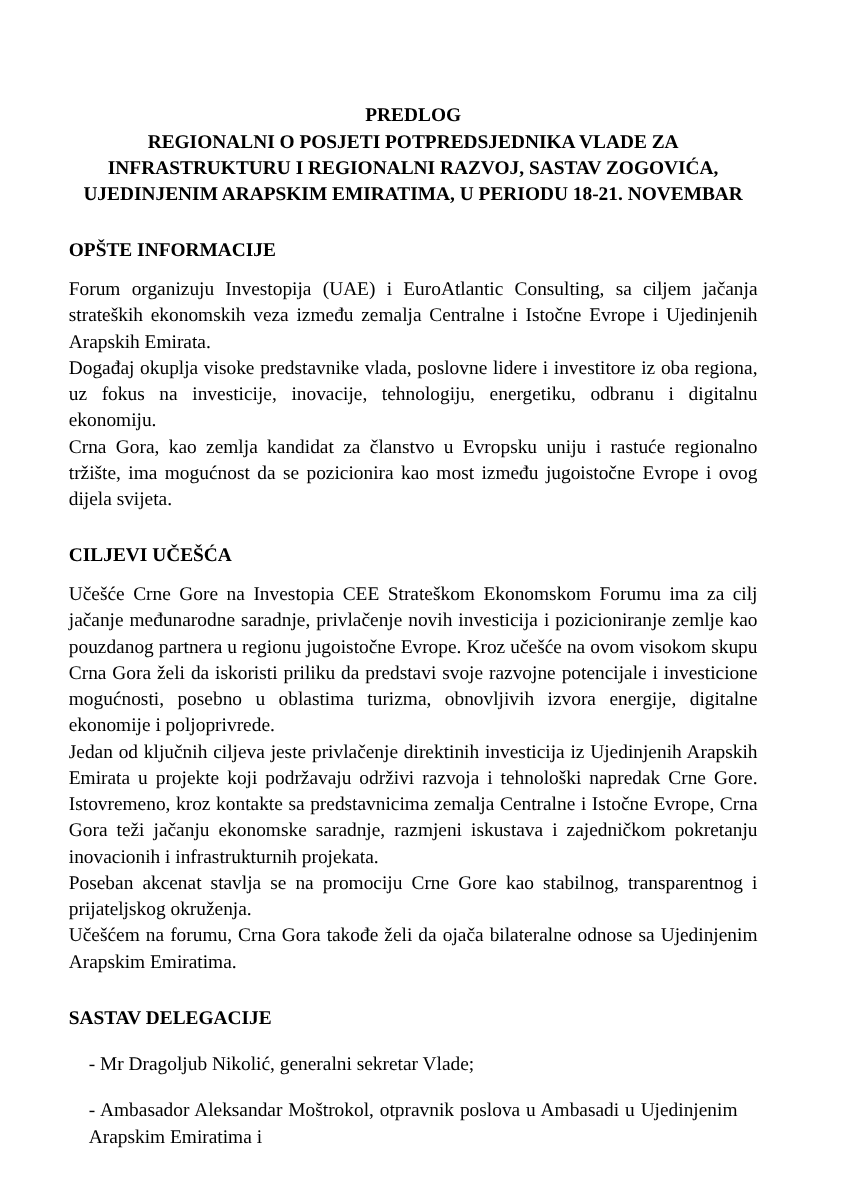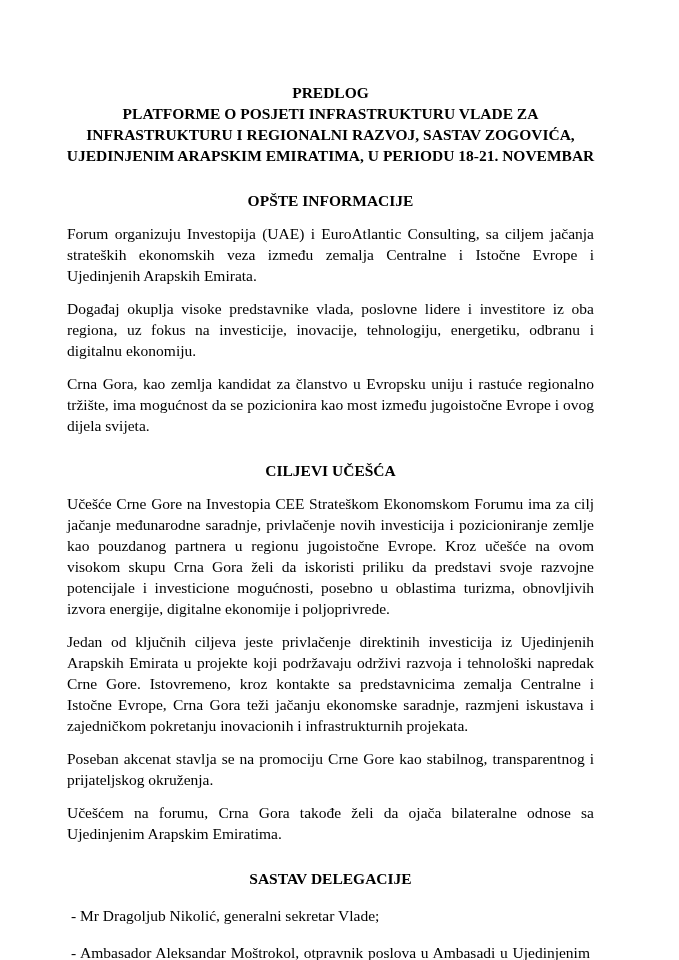--- a/index.html
+++ b/index.html
@@ -25,42 +25,42 @@
     font-weight: bold;
     margin: 0 0 22px 0;
   }
   .doc-title .title-line {
     display: block;
   }
   .section-heading {
     font-weight: bold;
     font-size: 15.5px;
     margin: 24px 0 10px 0;
-    text-align: center;
+    text-align: left;
   }
   .section:first-of-type .section-heading {
     margin-top: 0;
   }
   .para {
-    margin: 12px;
+    margin: 0;
     text-align: justify;
   }
   .list-line {
     margin: 16px;
     text-align: justify;
   }
 </style>
 </head>
 <body>
 
 <div class="page">
 
   <div class="doc-title">
     <span class="title-line">PREDLOG</span>
-    <span class="title-line">PLATFORME O POSJETI INFRASTRUKTURU VLADE ZA</span>
+    <span class="title-line">REGIONALNI O POSJETI POTPREDSJEDNIKA VLADE ZA</span>
     <span class="title-line">INFRASTRUKTURU I REGIONALNI RAZVOJ, SASTAV ZOGOVIĆA,</span>
     <span class="title-line">UJEDINJENIM ARAPSKIM EMIRATIMA, U PERIODU 18-21. NOVEMBAR</span>
   </div>
 
   <div class="section">
     <h2 class="section-heading">OPŠTE INFORMACIJE</h2>
     <p class="para">Forum organizuju Investopija (UAE) i EuroAtlantic Consulting, sa ciljem jačanja strateških ekonomskih veza između zemalja Centralne i Istočne Evrope i Ujedinjenih Arapskih Emirata.</p>
     <p class="para">Događaj okuplja visoke predstavnike vlada, poslovne lidere i investitore iz oba regiona, uz fokus na investicije, inovacije, tehnologiju, energetiku, odbranu i digitalnu ekonomiju.</p>
     <p class="para">Crna Gora, kao zemlja kandidat za članstvo u Evropsku uniju i rastuće regionalno tržište, ima mogućnost da se pozicionira kao most između jugoistočne Evrope i ovog dijela svijeta.</p>
   </div>

